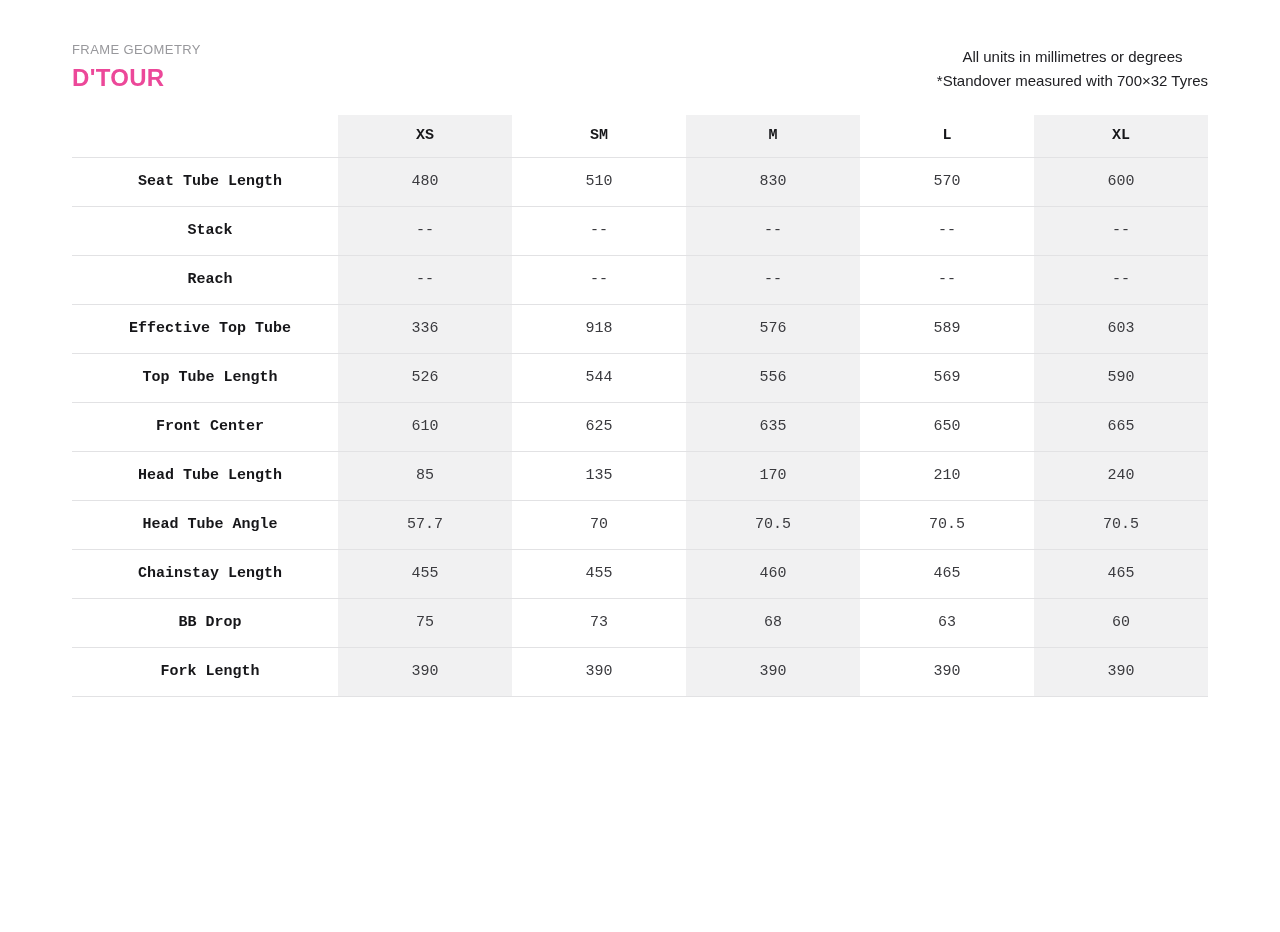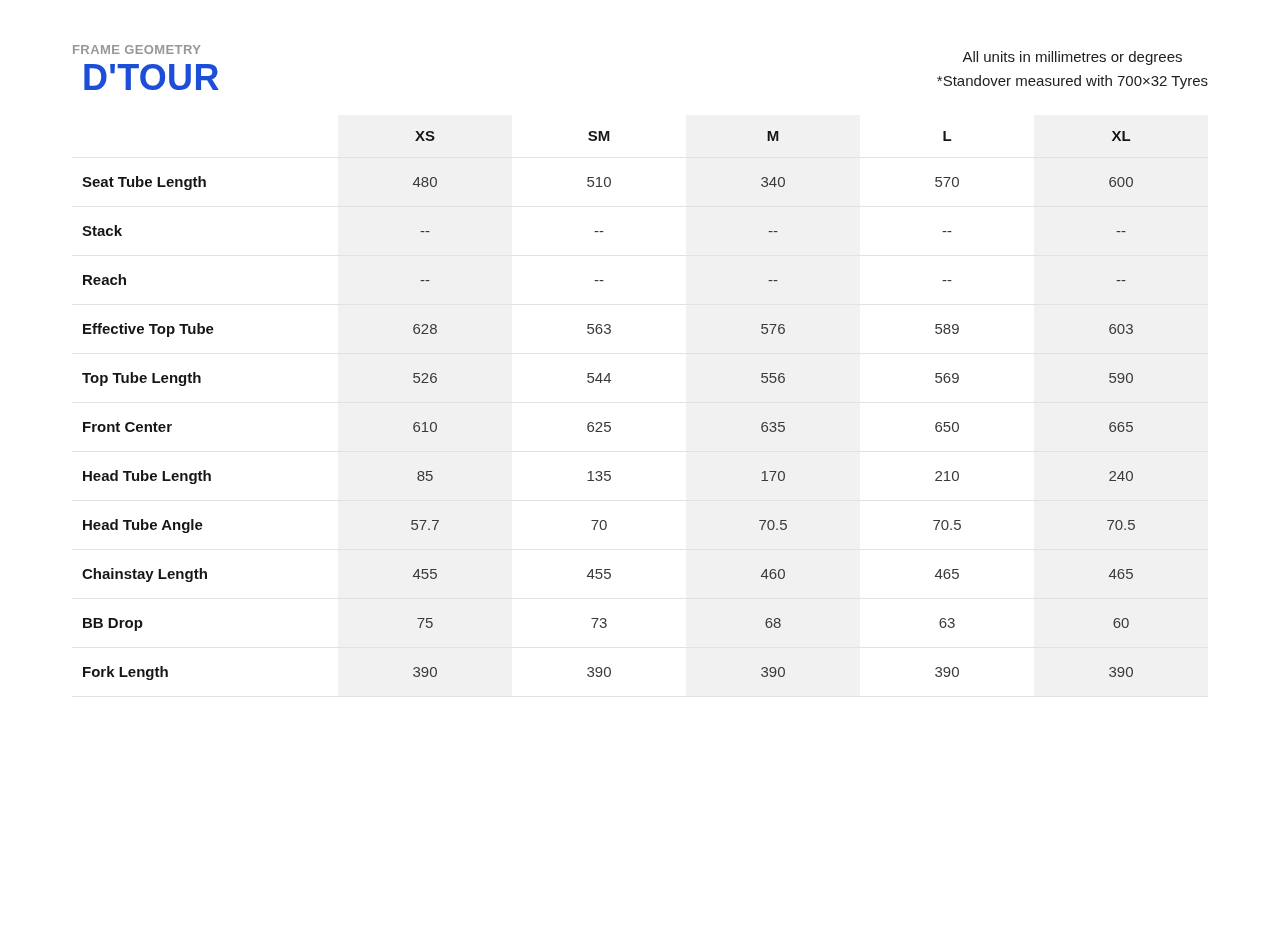--- a/index.html
+++ b/index.html
@@ -13,46 +13,46 @@
   .page { padding: 42px 72px 0 72px; }
 
   .topbar {
     display: flex;
     justify-content: space-between;
     align-items: flex-end;
     margin-bottom: 20px;
   }
   .eyebrow {
     font-size: 13px;
-    font-weight: 700;
+    font-weight: 400;
     letter-spacing: 0.4px;
     color: #98989c;
     line-height: 15px;
   }
   .title {
-    font-size: 36px;
+    font-size: 24px;
     font-weight: 700;
     letter-spacing: 0.3px;
-    color: #1d4ed8;
+    color: #ec4899;
     line-height: 34px;
     margin-top: 4px;
-    margin-left: 10px;
   }
   .notes {
     text-align: center;
     font-size: 15px;
     color: #202024;
     line-height: 24px;
     margin-bottom: 2px;
   }
 
   table.geometry {
     width: 1136px;
     border-collapse: collapse;
     table-layout: fixed;
+    font-family: Liberation Mono, monospace;
   }
   table.geometry col.label-col { width: 266px; }
   table.geometry col.size-col  { width: 174px; }
 
   table.geometry thead th {
     height: 42px;
     font-size: 15px;
     font-weight: 700;
     color: #161619;
     text-align: center;
@@ -60,21 +60,21 @@
     padding: 0;
   }
   table.geometry tbody th,
   table.geometry tbody td {
     height: 49px;
     border-bottom: 1px solid #e2e2e4;
     font-size: 15px;
     padding: 0;
   }
   table.geometry tbody th {
-    text-align: left;
+    text-align: center;
     padding-left: 10px;
     font-weight: 700;
     color: #161619;
   }
   table.geometry tbody td {
     text-align: center;
     font-weight: 400;
     color: #3a3a3e;
   }
   
@@ -120,21 +120,21 @@
         <th>M</th>
         <th>L</th>
         <th>XL</th>
       </tr>
     </thead>
     <tbody>
         <tr>
       <th>Seat Tube Length</th>
       <td>480</td>
       <td>510</td>
-      <td>340</td>
+      <td>830</td>
       <td>570</td>
       <td>600</td>
     </tr>
         <tr>
       <th>Stack</th>
       <td>--</td>
       <td>--</td>
       <td>--</td>
       <td>--</td>
       <td>--</td>
@@ -142,22 +142,22 @@
         <tr>
       <th>Reach</th>
       <td>--</td>
       <td>--</td>
       <td>--</td>
       <td>--</td>
       <td>--</td>
     </tr>
         <tr>
       <th>Effective Top Tube</th>
-      <td>628</td>
-      <td>563</td>
+      <td>336</td>
+      <td>918</td>
       <td>576</td>
       <td>589</td>
       <td>603</td>
     </tr>
         <tr>
       <th>Top Tube Length</th>
       <td>526</td>
       <td>544</td>
       <td>556</td>
       <td>569</td>

